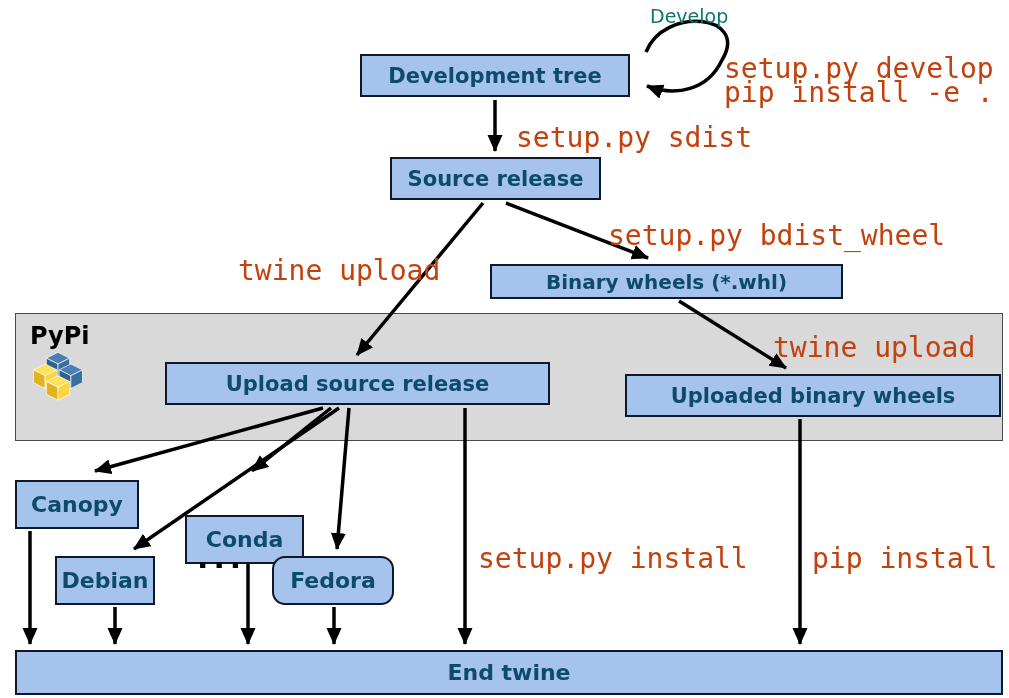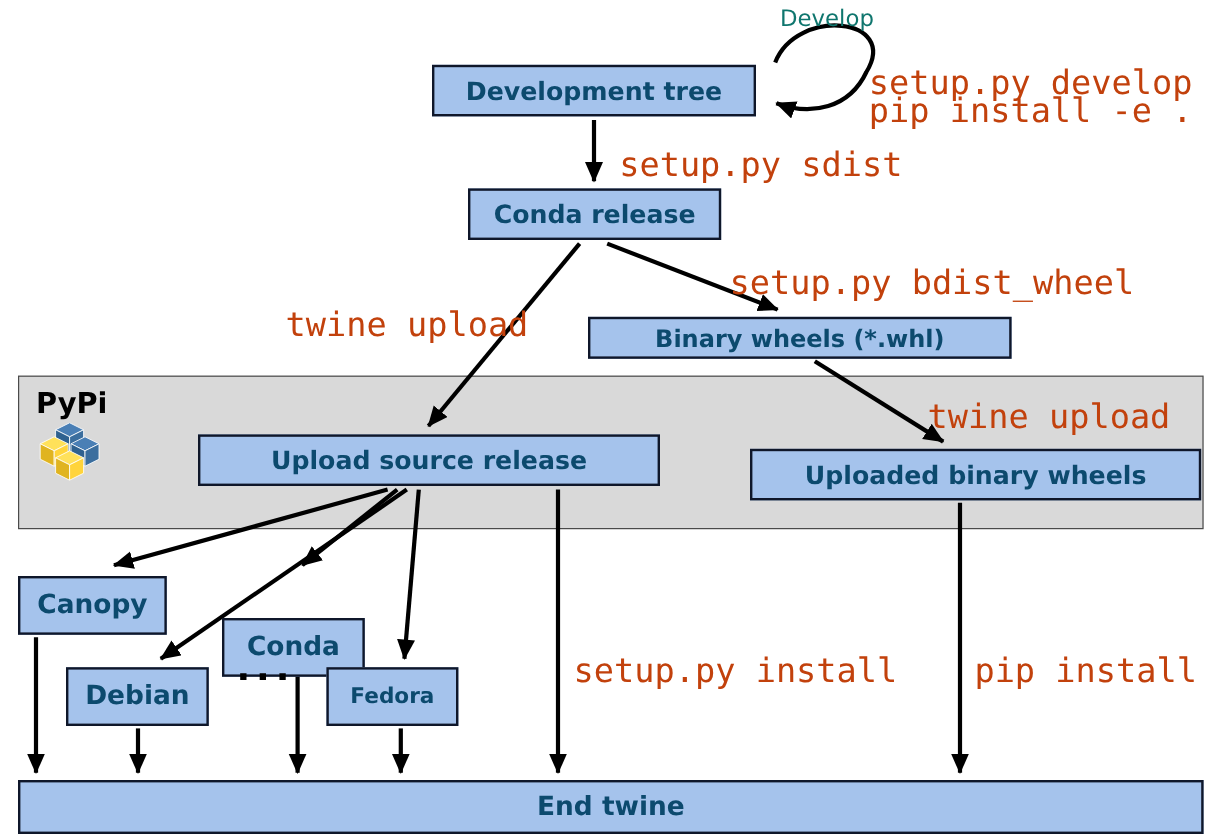--- a/index.html
+++ b/index.html
@@ -129,35 +129,35 @@
       <g transform="translate(14,20)">
         <path d="M10,0 L20,5 L10,10 L0,5 Z" fill="#ffe15a" stroke="#fff" stroke-width="0.6"></path>
         <path d="M0,5 L10,10 L10,21 L0,16 Z" fill="#e0b420" stroke="#fff" stroke-width="0.6"></path>
         <path d="M20,5 L10,10 L10,21 L20,16 Z" fill="#ffd43b" stroke="#fff" stroke-width="0.6"></path>
       </g>
     </svg>
   </div>
 
   <div class="node" style="left:360px; top:54px; width:270px; height:43px;">Development tree</div>
 
-  <div class="node" style="left:390px; top:157px; width:211px; height:43px;">Conda release</div>
+  <div class="node" style="left:390px; top:157px; width:211px; height:43px;">Source release</div>
 
   <div class="node" style="left:490px; top:264px; width:353px; height:35px; font-size:20px;">Binary wheels (*.whl)</div>
 
   <div class="node" style="left:165px; top:362px; width:385px; height:43px;">Upload source release</div>
 
   <div class="node" style="left:625px; top:374px; width:376px; height:43px;">Uploaded binary wheels</div>
 
   <div class="node" style="left:15px; top:480px; width:124px; height:49px; font-size:22px;">Canopy</div>
 
   <div class="node" style="left:185px; top:477px; width:119px; height:49px; font-size:22px;margin-top:38px;">Conda</div>
 
-  <div class="node" style="left:55px; top:556px; width:119px; height:49px; font-size:22px;">Debian</div>
+  <div class="node" style="left:55px; top:556px; width:100px; height:49px; font-size:22px;">Debian</div>
 
-  <div class="node" style="left:272px; top:556px; width:110px; height:49px; font-size:18px;">Fedora</div>
+  <div class="node" style="left:272px; top:556px; width:122px; height:49px; font-size:22px;border-radius:13px;">Fedora</div>
 
   <div class="node" style="left:15px; top:650px; width:988px; height:45px; font-size:22px;">End twine</div>
 
   <div class="plain-label" style="left:650px; top:5px;">Develop</div>
 
   <div class="cmd" style="left:724px; top:52px;">setup.py develop</div>
 
   <div class="cmd" style="left:724px; top:76px;">pip install -e .</div>
 
   <div class="cmd" style="left:516px; top:121px;">setup.py sdist</div>

